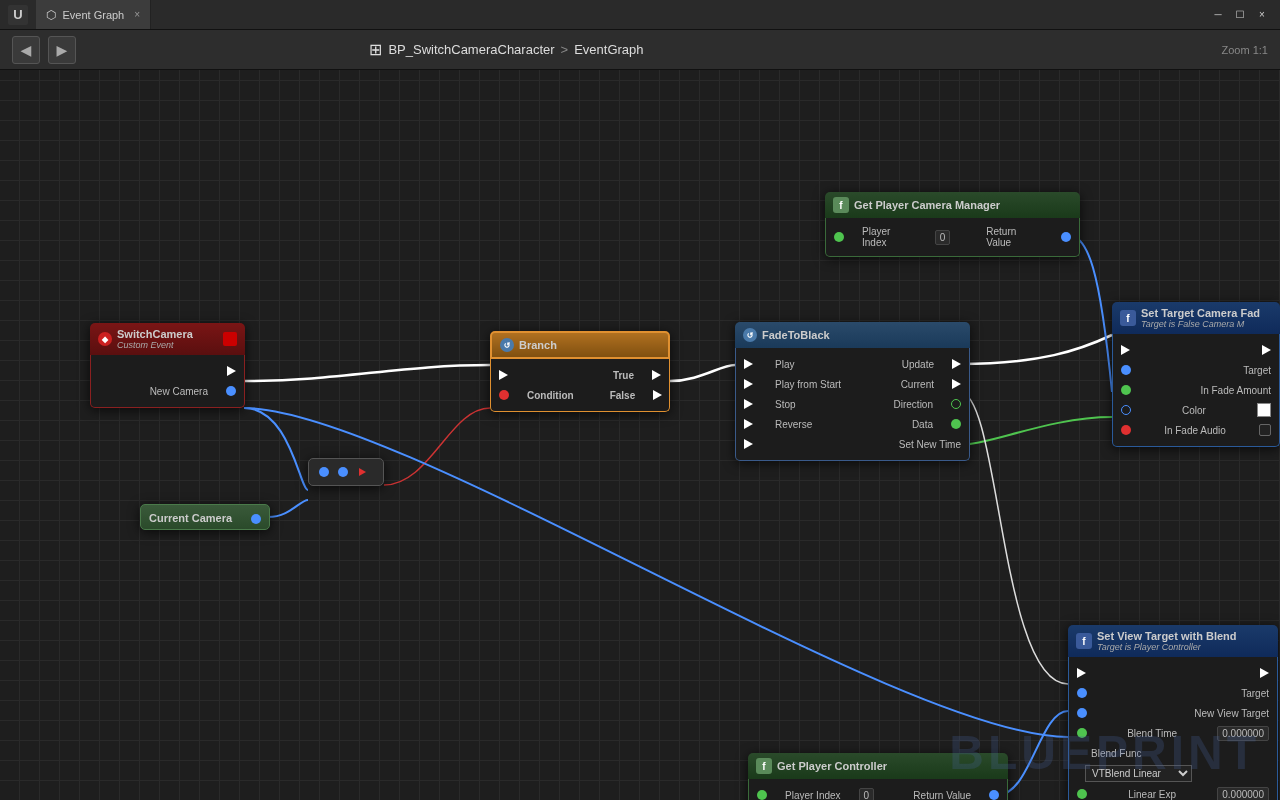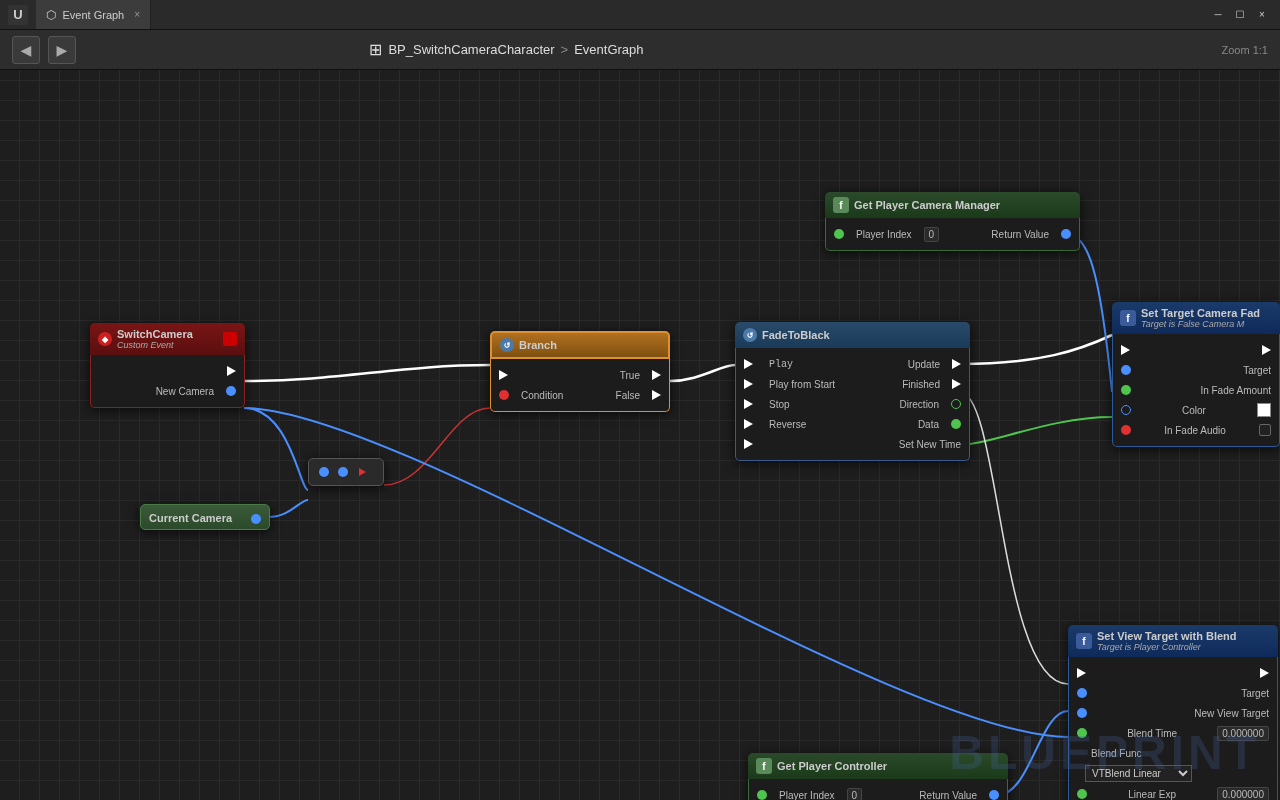--- a/index.html
+++ b/index.html
@@ -119,21 +119,21 @@
       background: #1c1c1c;
       border-radius: 0 0 5px 5px;
       padding: 6px 0;
       border: 1px solid #444;
       border-top: none;
     }
     .node-row {
       display: flex; align-items: center;
       padding: 2px 8px;
       min-height: 20px;
-      gap: 12px;
+      gap: 18px;
       justify-content: space-between;
     }
 
     .pin {
       width: 10px; height: 10px;
       border-radius: 50%;
       display: inline-block;
       flex-shrink: 0;
     }
     .pin-exec {
@@ -429,21 +429,21 @@
         <div class="pin pin-blue"></div>
       </div>
     </div>
   </div>
 
   <div class="bp-node" id="node-branch">
     <div class="node-header" style="border:2px solid #e09030;background:linear-gradient(180deg,#b07020,#805010);">
       <div class="anim-icon">↺</div>
       <span>Branch</span>
     </div>
-    <div class="node-body" style="border-color:#e09030;">
+    <div class="node-body" style="border-color:#e09030;font-weight:bold;">
       <div class="node-row">
         <div class="pin-exec"></div>
         <div style="flex:1"></div>
         <span class="pin-label">True</span>
         <div class="pin-exec-out"></div>
       </div>
       <div class="node-row">
         <div class="pin pin-red"></div>
         <span class="pin-label">Condition</span>
         <div style="flex:1"></div>
@@ -487,31 +487,31 @@
 
   <div class="bp-node" id="node-fade">
     <div class="node-header">
       <div class="anim-icon">↺</div>
       <span>FadeToBlack</span>
     </div>
     <div class="node-body">
 
       <div class="node-row">
         <div class="pin-exec"></div>
-        <span class="pin-label" style="margin-left:4px;font-family:Liberation Mono, monospace;">Play</span>
+        <span class="pin-label" style="margin-left:4px;">Play</span>
         <div style="flex:1"></div>
         <span class="pin-label">Update</span>
         <div class="pin-exec-out"></div>
       </div>
 
       <div class="node-row">
         <div class="pin-exec"></div>
         <span class="pin-label" style="margin-left:4px;">Play from Start</span>
         <div style="flex:1"></div>
-        <span class="pin-label">Finished</span>
+        <span class="pin-label">Current</span>
         <div class="pin-exec-out"></div>
       </div>
 
       <div class="node-row">
         <div class="pin-exec"></div>
         <span class="pin-label" style="margin-left:4px;text-align:right;">Stop</span>
         <div style="flex:1"></div>
         <span class="pin-label">Direction</span>
         <div class="pin pin-green" style="background:none;border:1px solid #4fc44f;"></div>
       </div>

